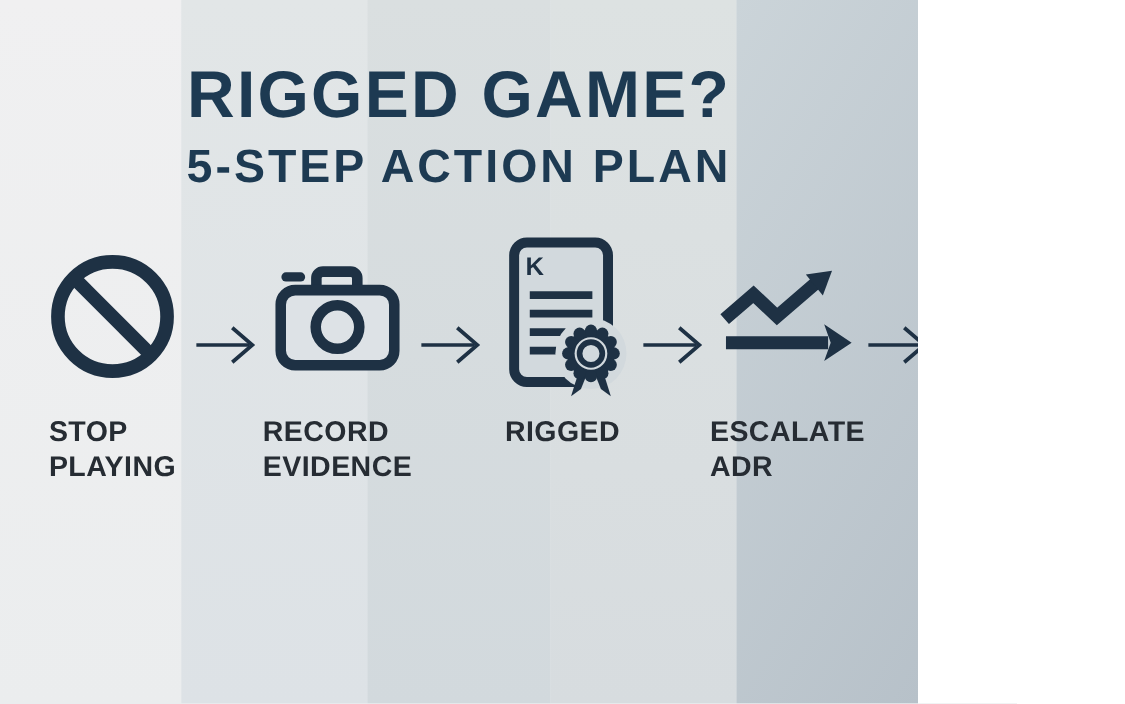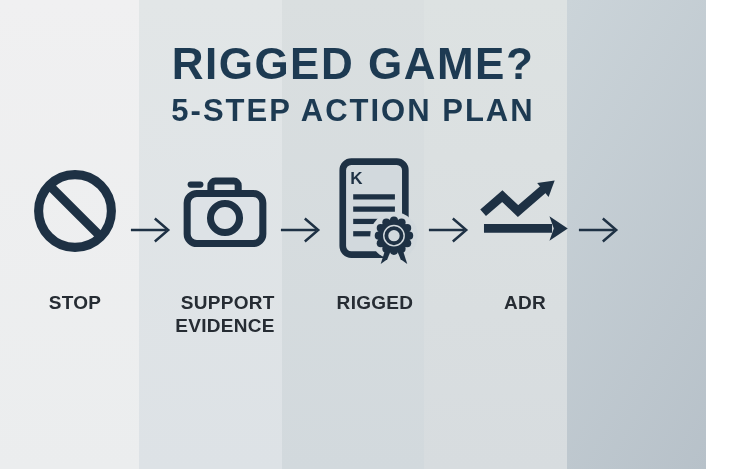--- a/index.html
+++ b/index.html
@@ -1,18 +1,18 @@
 <!DOCTYPE html>
 <html style="--c-title: #1d3a52; --c-icon: #1e3144; --c-text: #262c33; --band1t: #f0f0f1; --band1b: #ebedee; --band2t: #e2e6e7; --band2b: #dde2e6; --band3t: #dadfe0; --band3b: #d2d9dd; --band4t: #dde2e2; --band4b: #d7dcdf; --band5t: #cbd4d9; --band5b: #b7c1c9;"><head>
 <meta charset="utf-8">
 <style>
   html,body{margin:0;padding:0;}
   .canvas{
     position:relative;
-    width:706px;height:469px;
+    width:612px;height:469px;
     overflow:hidden;
     font-family:"Liberation Sans","DejaVu Sans",sans-serif;
     background:#e3e7e9;
   }
   
   .bands{position:absolute;inset:0;display:flex;}
   .band{height:100%;}
   .band1{width:148px;background:linear-gradient(180deg,var(--band1t),var(--band1b));}
   .band2{width:152px;background:linear-gradient(180deg,var(--band2t),var(--band2b));}
   .band3{width:150px;background:linear-gradient(180deg,var(--band3t),var(--band3b));}
@@ -36,21 +36,21 @@
     position:absolute;top:155px;left:0;right:0;
     display:flex;
   }
   .step{
     width:150px;display:flex;flex-direction:column;align-items:center;
   }
   .icon-box{
     height:112px;display:flex;align-items:center;justify-content:center;
   }
   .step-label{
-    margin-top:24px;text-align:right;
+    margin-top:10px;text-align:left;
     font-size:19px;font-weight:600;line-height:1.22;
     letter-spacing:0.3px;color:var(--c-text);
   }
   .step-label span{display:block;}
 
   .connector{
     position:absolute;top:212px;width:44px;height:36px;
   }
   .conn1{left:129px;} .conn2{left:279px;} .conn3{left:427px;} .conn4{left:577px;}
 
@@ -78,34 +78,35 @@
 
     <div class="step">
       <div class="icon-box">
         <svg width="90" height="90" viewBox="0 0 94 94">
           <circle cx="47" cy="47" r="38" fill="none" stroke="var(--c-icon)" stroke-width="9.5"></circle>
           <line x1="21" y1="21" x2="73" y2="73" stroke="var(--c-icon)" stroke-width="9.5"></line>
         </svg>
       </div>
       <div class="step-label">
         <span>STOP</span>
+        <span>PLAYING</span>
       </div>
     </div>
 
     <div class="step">
       <div class="icon-box">
         <svg width="88" height="74" viewBox="0 0 100 84">
           <line x1="11" y1="12" x2="22" y2="12" stroke="var(--c-icon)" stroke-width="7" stroke-linecap="round"></line>
           <rect x="34" y="8" width="31" height="20" rx="5" fill="none" stroke="var(--c-icon)" stroke-width="8"></rect>
           <rect x="7" y="22" width="86" height="57" rx="11" style="fill:var(--band2b)" stroke="var(--c-icon)" stroke-width="8"></rect>
           <circle cx="50" cy="50" r="16.5" fill="none" stroke="var(--c-icon)" stroke-width="8"></circle>
         </svg>
       </div>
       <div class="step-label">
-        <span>SUPPORT</span>
+        <span>RECORD</span>
         <span>EVIDENCE</span>
       </div>
     </div>
 
     <div class="step">
       <div class="icon-box">
         <svg width="88" height="110" viewBox="0 0 92 116">
           <rect x="12" y="6" width="66" height="98" rx="9" style="fill:var(--band3b)" stroke="var(--c-icon)" stroke-width="7"></rect>
           <text x="20" y="29" font-size="18" font-weight="bold" fill="var(--c-icon)">K</text>
           <line x1="23" y1="43" x2="67" y2="43" stroke="var(--c-icon)" stroke-width="5.5"></line>
@@ -146,20 +147,21 @@
     <div class="step">
       <div class="icon-box">
         <svg width="96" height="74" viewBox="0 0 110 84">
           <polyline points="7,44 29,25 47,42 76,17" fill="none" stroke="var(--c-icon)" stroke-width="10" stroke-linejoin="miter"></polyline>
           <polygon points="89,7 69,10 82,26" fill="var(--c-icon)"></polygon>
           <line x1="8" y1="62" x2="86" y2="62" stroke="var(--c-icon)" stroke-width="10"></line>
           <polygon points="104,62 83,48 88,62 83,76" fill="var(--c-icon)"></polygon>
         </svg>
       </div>
       <div class="step-label">
+        <span>ESCALATE</span>
         <span>ADR</span>
       </div>
     </div>
 
   </div>
 
   <svg class="connector conn1" viewBox="0 0 46 34">
     <line x1="2" y1="17" x2="39" y2="17" stroke="var(--c-icon)" stroke-width="2.6"></line>
     <polyline points="27,5 41,17 27,29" fill="none" stroke="var(--c-icon)" stroke-width="2.6"></polyline>
   </svg>

